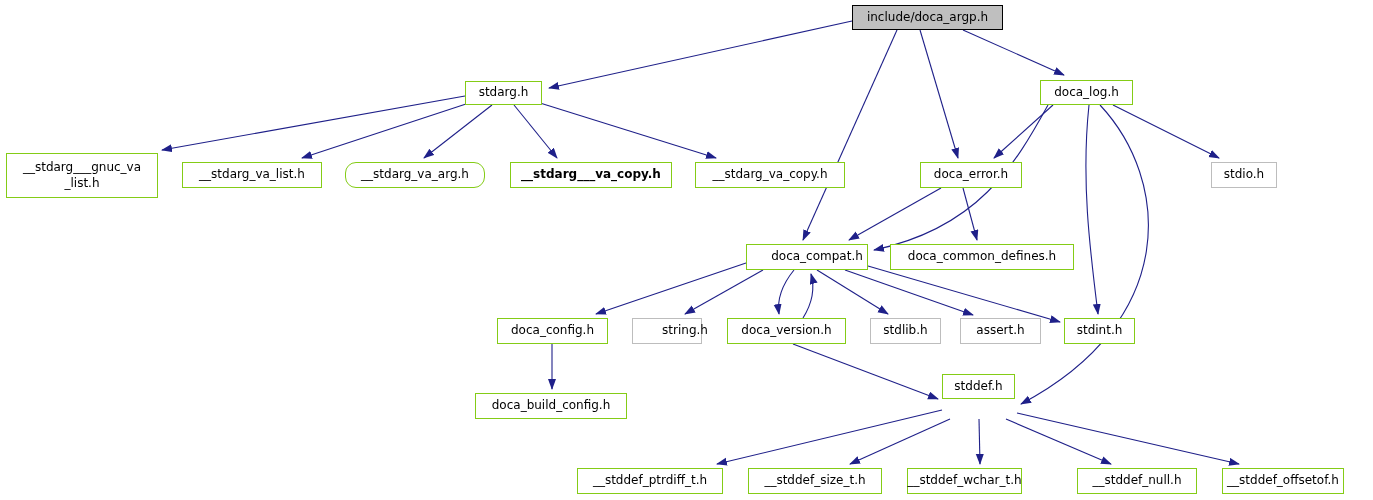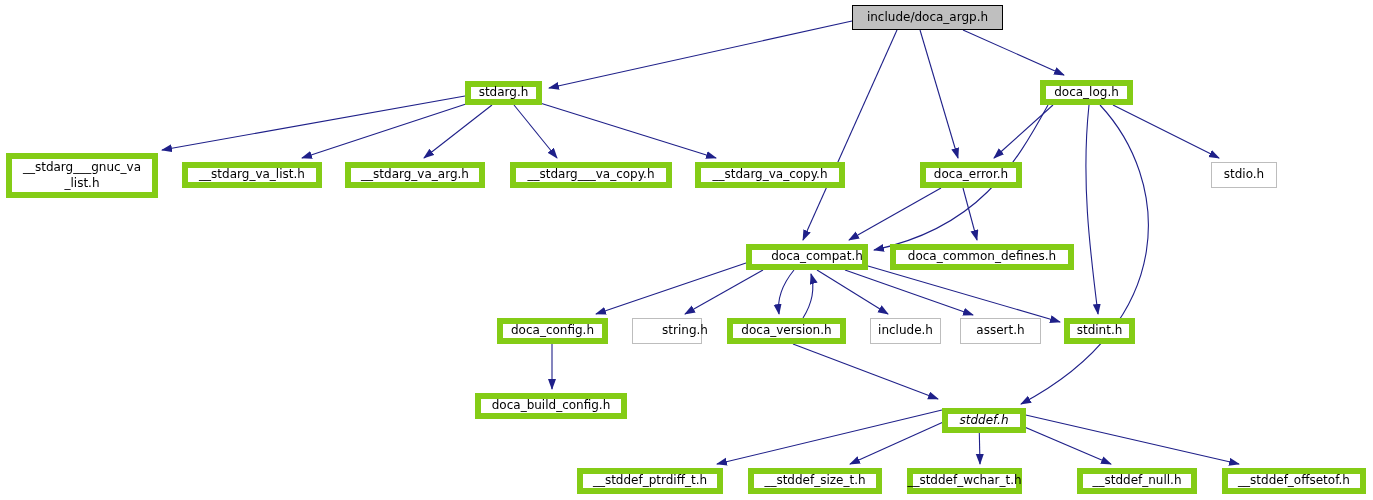--- a/index.html
+++ b/index.html
@@ -10,21 +10,21 @@
     font-size:12px;color:#000;
     overflow:hidden;
   }
   .graph svg{position:absolute;left:0;top:0;width:1373px;height:500px;}
   .edge{fill:none;stroke:var(--edge-color,#1f2089);stroke-width:1.1;}
   .node{
     position:absolute;
     display:flex;align-items:center;justify-content:center;
     text-align:center;
     background:#ffffff;
-    border:6px solid #84cc16;
+    border:1px solid #84cc16;
     box-sizing:border-box;
     white-space:pre-line;
     line-height:1.3;
     cursor:pointer;
   }
   .node.main{background:var(--main-fill,#bfbfbf);border:1.4px solid #000;}
   .node.external{border:1px solid var(--ext-border,#bdbdbd);cursor:default;}
 </style>
 </head>
 <body>
@@ -66,33 +66,33 @@
       <path d="M 979 419 L 980 464" class="edge" marker-end="url(#arrow)"></path>
       <path d="M 1006 419 L 1111 464" class="edge" marker-end="url(#arrow)"></path>
       <path d="M 1017 413 L 1239 464" class="edge" marker-end="url(#arrow)"></path>
     </svg>
     <div class="node main" style="left: 852px; top: 5px; width: 151px; height: 25px;">include/doca_argp.h</div>
     <div class="node internal" style="left: 465px; top: 81px; width: 77px; height: 24px;">stdarg.h</div>
     <div class="node internal" style="left: 1040px; top: 80px; width: 93px; height: 25px;">doca_log.h</div>
     <div class="node internal" style="left: 6px; top: 153px; width: 152px; height: 45px;">__stdarg___gnuc_va
 _list.h</div>
     <div class="node internal" style="left: 182px; top: 162px; width: 140px; height: 26px;">__stdarg_va_list.h</div>
-    <div class="node internal" style="left: 345px; top: 162px; width: 140px; height: 26px;">__stdarg_va_arg.h</div>
-    <div class="node internal" style="left: 510px; top: 162px; width: 162px; height: 26px;">__stdarg___va_copy.h</div>
+    <div class="node internal" style="left: 345px; top: 162px; width: 140px; height: 26px; border-radius: 11px;">__stdarg_va_arg.h</div>
+    <div class="node internal" style="left: 510px; top: 162px; width: 162px; height: 26px; font-weight: bold;">__stdarg___va_copy.h</div>
     <div class="node internal" style="left: 695px; top: 162px; width: 150px; height: 26px;">__stdarg_va_copy.h</div>
     <div class="node internal" style="left: 920px; top: 162px; width: 102px; height: 26px;">doca_error.h</div>
     <div class="node external" style="left: 1211px; top: 162px; width: 66px; height: 26px;">stdio.h</div>
     <div class="node internal" style="left: 746px; top: 244px; width: 122px; height: 26px; padding-left: 20px;">doca_compat.h</div>
     <div class="node internal" style="left: 890px; top: 244px; width: 184px; height: 26px;">doca_common_defines.h</div>
     <div class="node internal" style="left: 497px; top: 318px; width: 111px; height: 26px;">doca_config.h</div>
     <div class="node external" style="left: 632px; top: 318px; width: 70px; height: 26px; padding-left: 36px;">string.h</div>
     <div class="node internal" style="left: 727px; top: 318px; width: 119px; height: 26px;">doca_version.h</div>
-    <div class="node external" style="left: 870px; top: 318px; width: 71px; height: 26px;">include.h</div>
+    <div class="node external" style="left: 870px; top: 318px; width: 71px; height: 26px;">stdlib.h</div>
     <div class="node external" style="left: 960px; top: 318px; width: 81px; height: 26px;">assert.h</div>
     <div class="node internal" style="left: 1064px; top: 318px; width: 71px; height: 26px;">stdint.h</div>
     <div class="node internal" style="left: 475px; top: 393px; width: 152px; height: 26px;">doca_build_config.h</div>
-    <div class="node internal" style="left: 942px; top: 408px; width: 84px; height: 25px; font-style: italic;">stddef.h</div>
+    <div class="node internal" style="left: 942px; top: 374px; width: 73px; height: 25px;">stddef.h</div>
     <div class="node internal" style="left: 577px; top: 468px; width: 146px; height: 26px;">__stddef_ptrdiff_t.h</div>
     <div class="node internal" style="left: 748px; top: 468px; width: 134px; height: 26px;">__stddef_size_t.h</div>
     <div class="node internal" style="left: 907px; top: 468px; width: 115px; height: 26px;">__stddef_wchar_t.h</div>
     <div class="node internal" style="left: 1077px; top: 468px; width: 120px; height: 26px;">__stddef_null.h</div>
-    <div class="node internal" style="left: 1222px; top: 468px; width: 144px; height: 26px;">__stddef_offsetof.h</div>
+    <div class="node internal" style="left: 1222px; top: 468px; width: 122px; height: 26px;">__stddef_offsetof.h</div>
   </div>
 
 </body></html>

